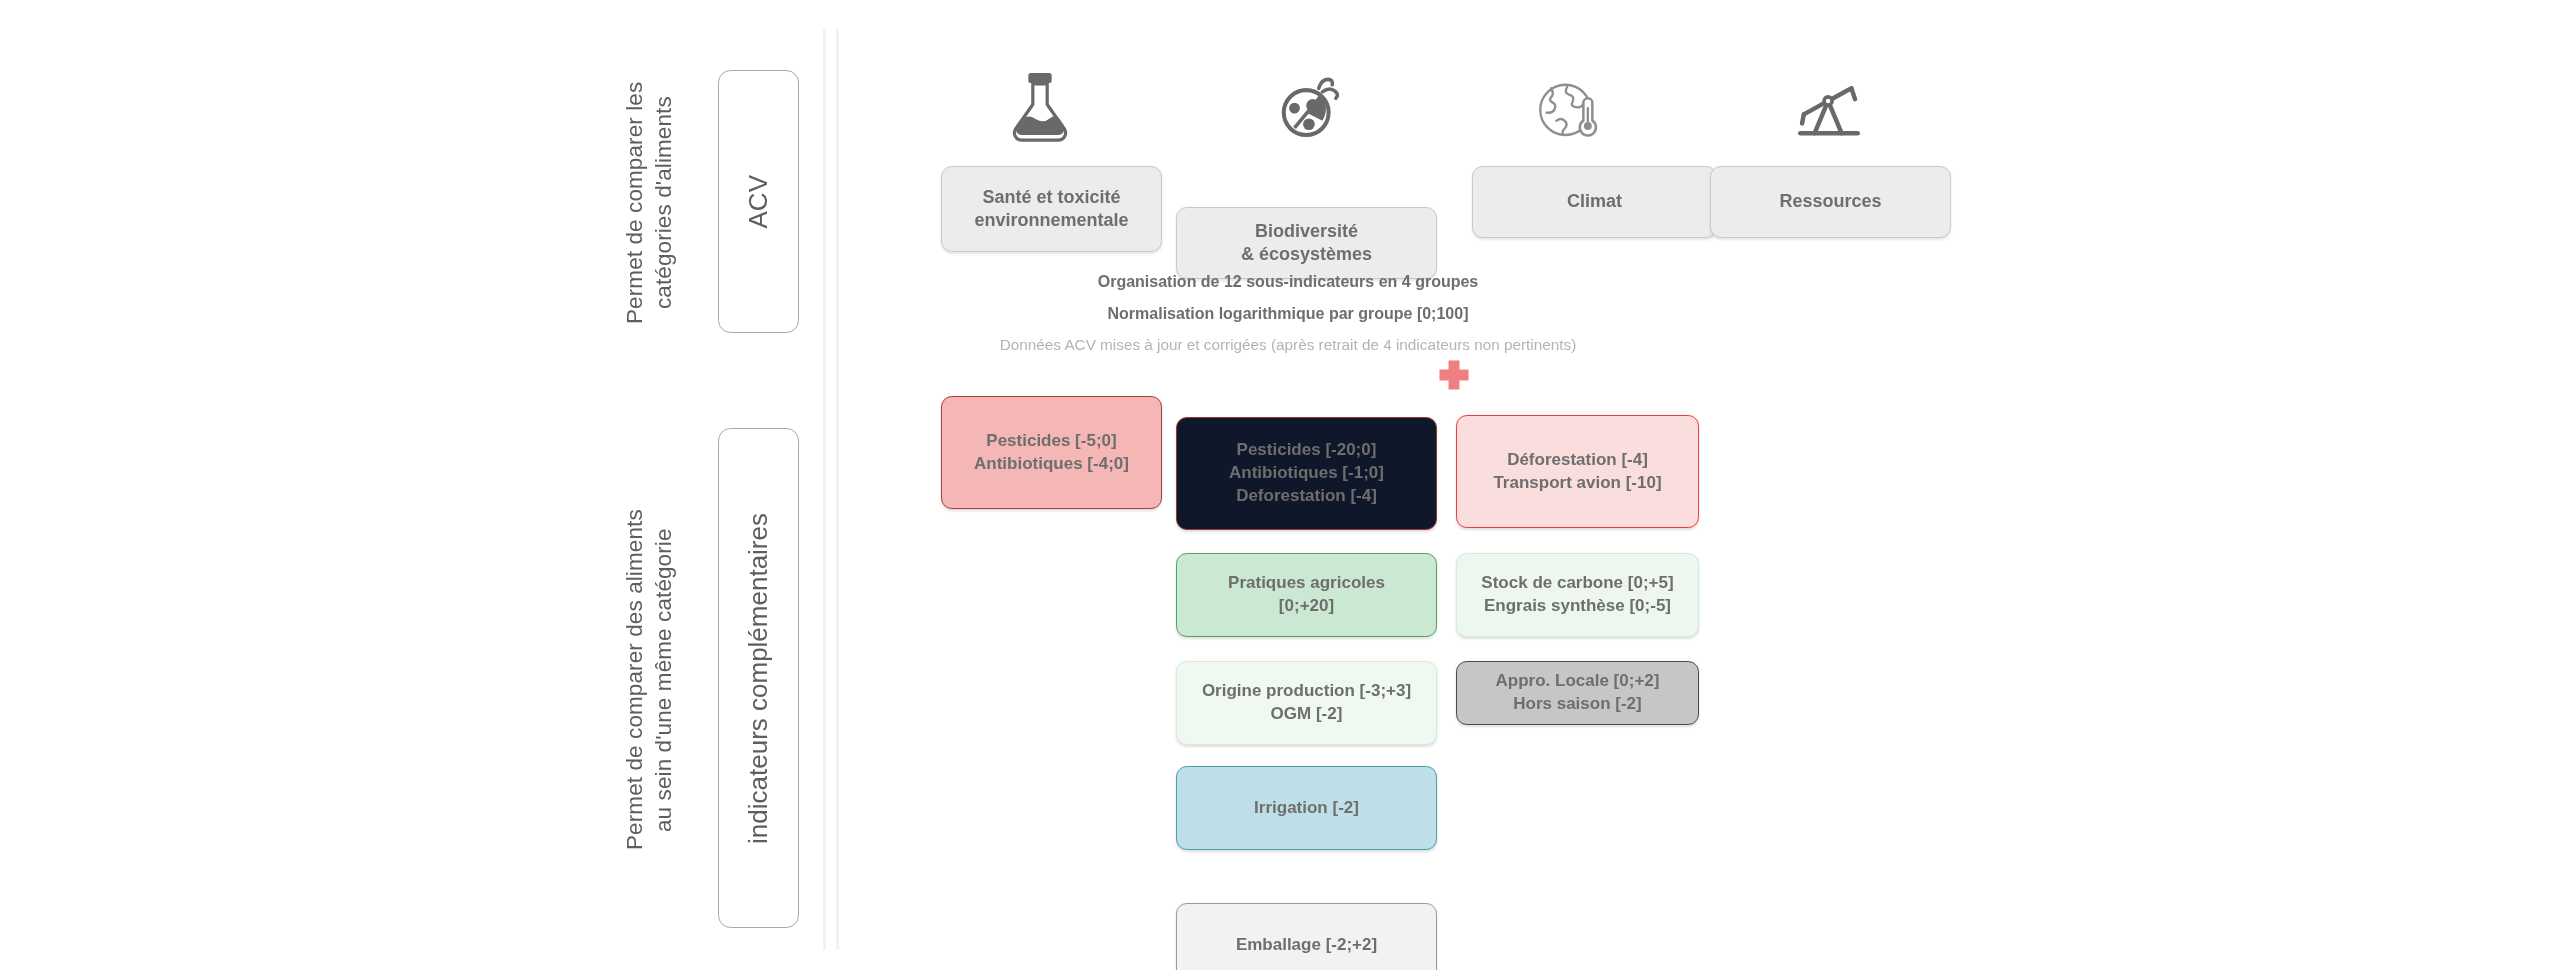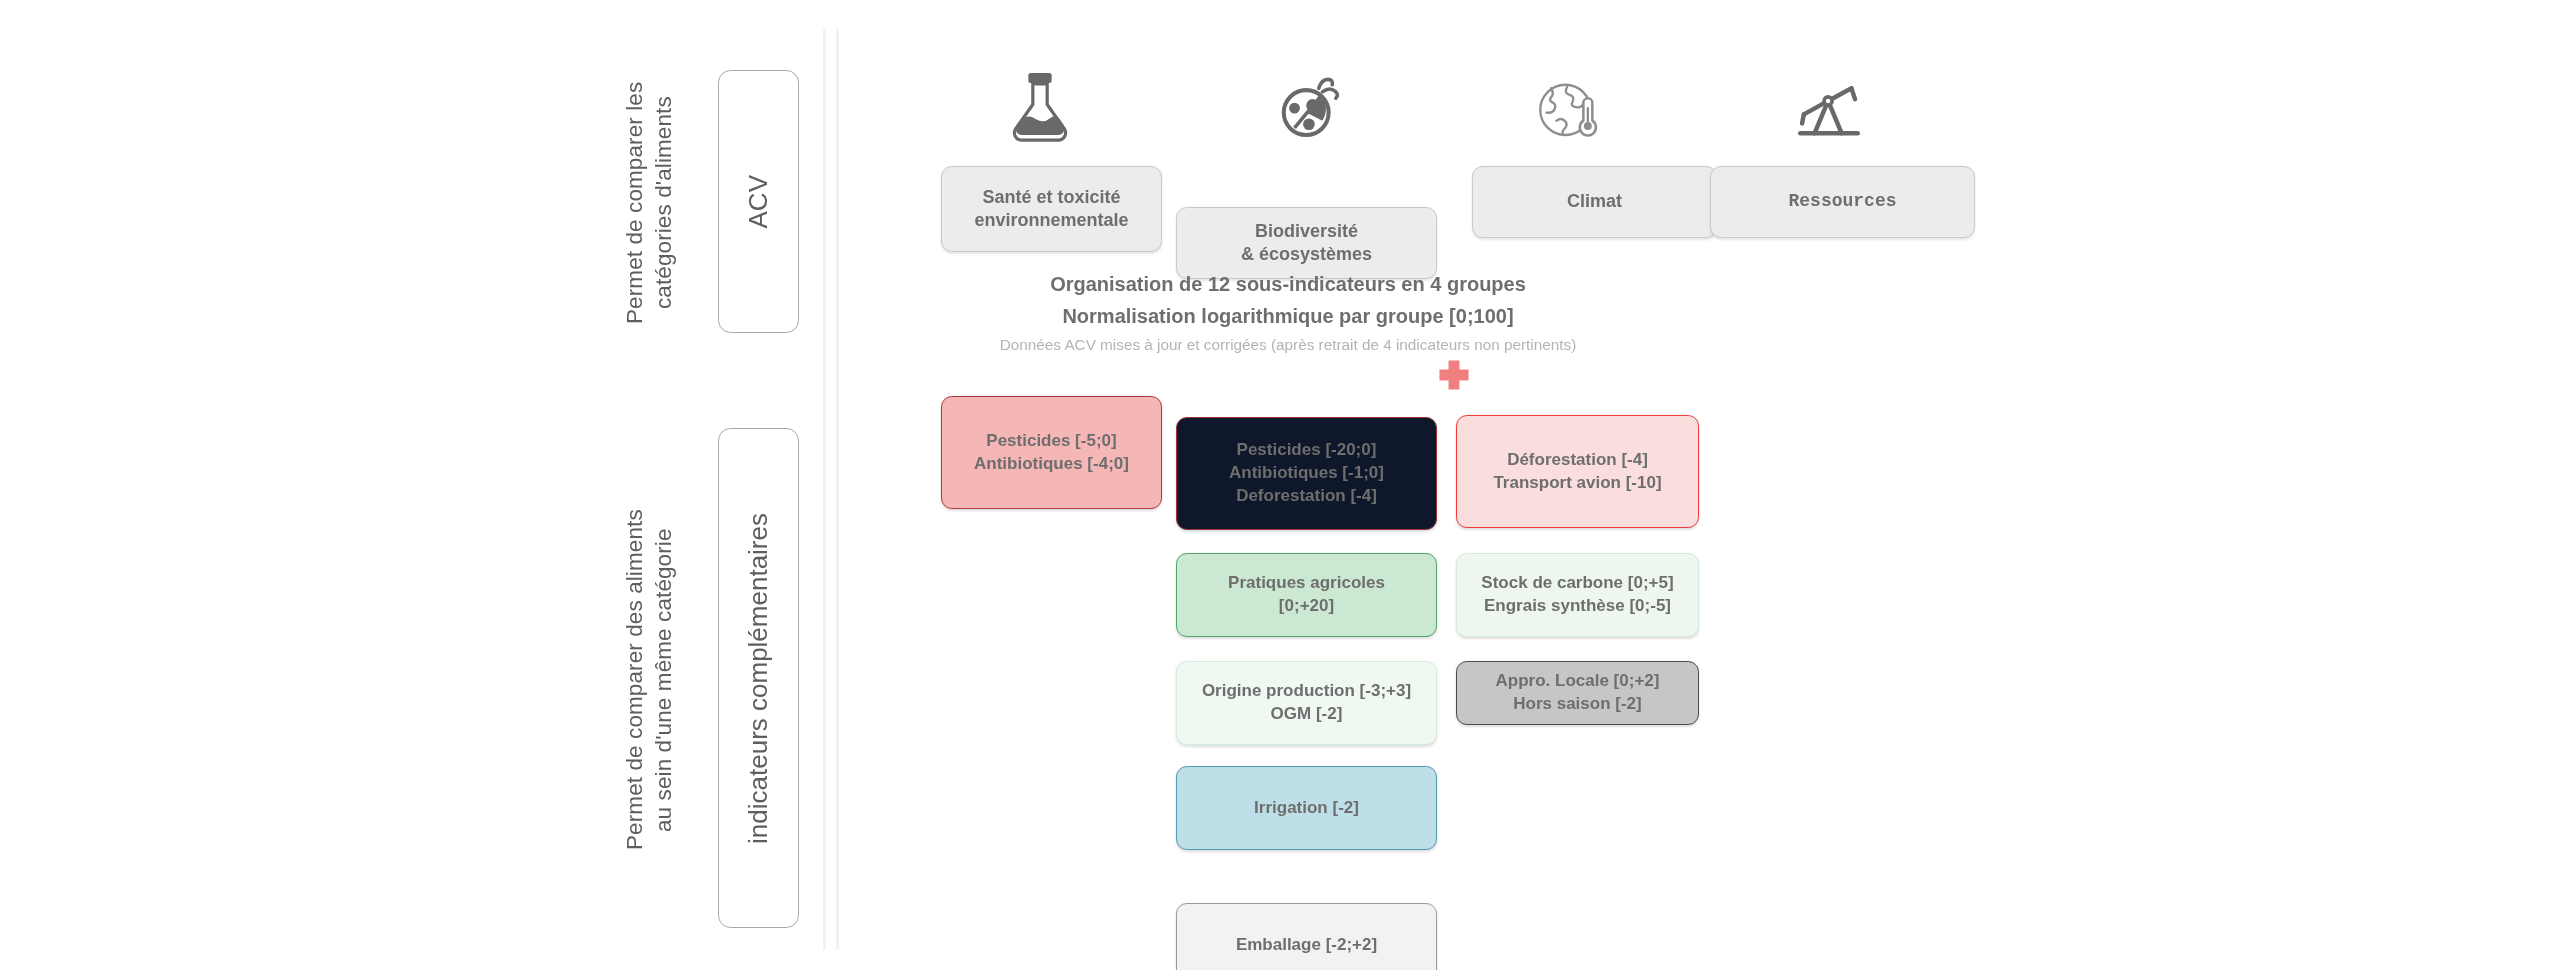--- a/index.html
+++ b/index.html
@@ -56,21 +56,21 @@
     line-height:1.3;
     color:#6e6e6e;
     box-shadow:0 1.8px 2.7px rgba(0,0,0,.10);
     white-space:pre-line;
   }
   .cat-icon{position:absolute;display:block;}
 
   
   .headline{
     position:absolute;text-align:center;width:100%;
-    font-weight:bold;font-size:20px;color:#6e6e6e;line-height:1.28;
+    font-weight:bold;font-size:16px;color:#6e6e6e;line-height:1.28;
   }
   .subnote{
     position:absolute;text-align:center;width:100%;
     font-size:15.3px;color:#b4b4b4;
   }
   .plus-icon{position:absolute;}
 
   
   .chip{
     position:absolute;
@@ -166,21 +166,21 @@
 </div>
 
 <div class="cat-card" style="left:941px;top:166px;width:221px;height:86px;">Santé et toxicité
 environnementale</div>
 
 <div class="cat-card" style="left:1176px;top:166px;width:261px;height:72px;margin-top:41px;">Biodiversité
 &amp; écosystèmes</div>
 
 <div class="cat-card" style="left:1452px;top:166px;width:245px;height:72px;margin-left:20px;">Climat</div>
 
-<div class="cat-card" style="left:1710px;top:166px;width:265px;height:72px;font-family:Liberation Mono, monospace;">Ressources</div>
+<div class="cat-card" style="left:1710px;top:166px;width:241px;height:72px;">Ressources</div>
 
 <div class="headline" style="left:0;top:272px;">Organisation de 12 sous-indicateurs en 4 groupes</div>
 <div class="headline" style="left:0;top:304px;">Normalisation logarithmique par groupe [0;100]</div>
 <div class="subnote" style="left:0;top:336px;">Données ACV mises à jour et corrigées (après retrait de 4 indicateurs non pertinents)</div>
 
 <div class="plus-icon" style="left:1434px;top:355px;">
   <svg width="40" height="40" viewBox="0 0 44 44">
     <path d="M16 6 h12 v10 h10 v12 h-10 v10 h-12 v-10 h-10 v-12 h10 Z" fill="#f08080"></path>
   </svg>
 </div>

